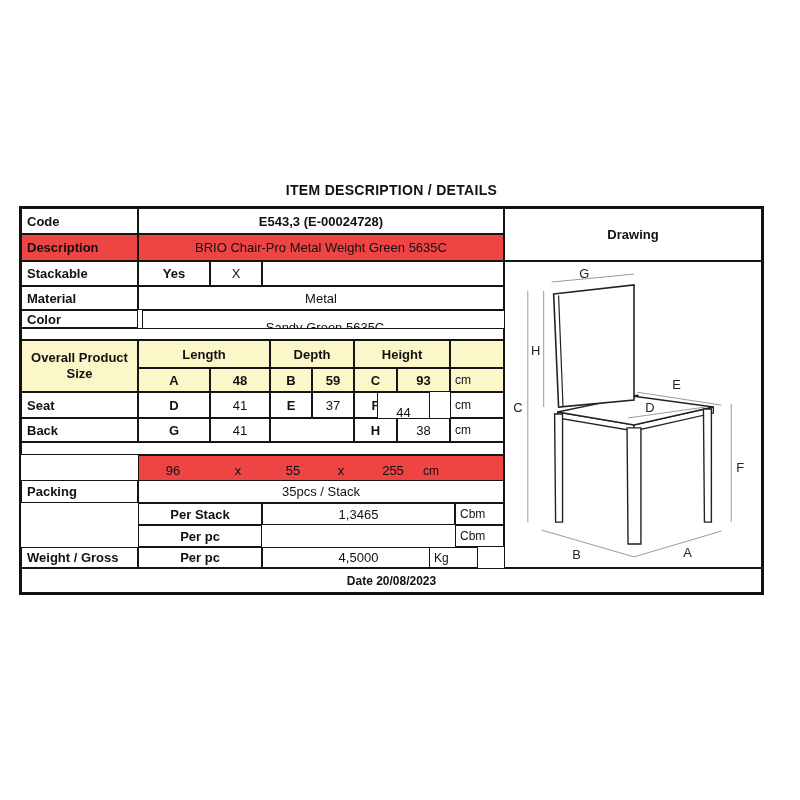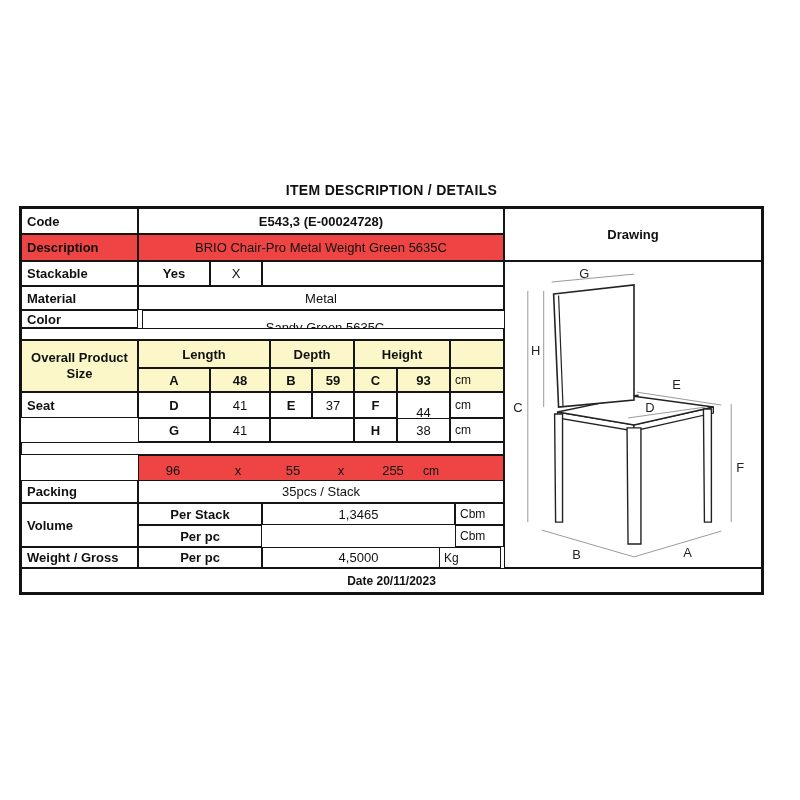--- a/index.html
+++ b/index.html
@@ -65,23 +65,24 @@
     <div class="c y b" style="left:333px;top:160px;width:43px;height:24px">C</div>
     <div class="c y b" style="left:376px;top:160px;width:53px;height:24px">93</div>
     <div class="c y u" style="left:429px;top:160px;width:54px;height:24px">cm</div>
 
     <div class="c l" style="left:0;top:184px;width:117px;height:26px">Seat</div>
     <div class="c b" style="left:117px;top:184px;width:72px;height:26px">D</div>
     <div class="c" style="left:189px;top:184px;width:60px;height:26px">41</div>
     <div class="c b" style="left:249px;top:184px;width:42px;height:26px">E</div>
     <div class="c" style="left:291px;top:184px;width:42px;height:26px">37</div>
     <div class="c b" style="left:333px;top:184px;width:43px;height:26px">F</div>
-    <div class="c" style="left:376px;top:184px;width:53px;height:40px">44</div>
+    <div class="c" style="left:356px;top:184px;width:53px;height:40px">44</div>
     <div class="c u" style="left:429px;top:184px;width:54px;height:26px">cm</div>
 
+    <div class="c l" style="left:0;top:210px;width:117px;height:24px">Back</div>
     <div class="c b" style="left:117px;top:210px;width:72px;height:24px">G</div>
     <div class="c" style="left:189px;top:210px;width:60px;height:24px">41</div>
     <div class="c" style="left:249px;top:210px;width:84px;height:24px"></div>
     <div class="c b" style="left:333px;top:210px;width:43px;height:24px">H</div>
     <div class="c" style="left:376px;top:210px;width:53px;height:24px">38</div>
     <div class="c u" style="left:429px;top:210px;width:54px;height:24px">cm</div>
 
     <div class="c" style="left:0;top:234px;width:483px;height:13px"></div>
 
     <div class="c g ps" style="left:117px;top:247px;width:366px;height:32px">
@@ -89,33 +90,32 @@
       <span style="left:99px">x</span>
       <span style="left:154px">55</span>
       <span style="left:202px">x</span>
       <span style="left:254px">255</span>
       <span style="left:292px;font-size:12px">cm</span>
     </div>
 
     <div class="c l" style="left:0;top:272px;width:117px;height:23px">Packing</div>
     <div class="c" style="left:117px;top:272px;width:366px;height:23px">35pcs / Stack</div>
 
-    <div class="c l" style="left:0;top:295px;width:117px;height:44px">Volume</div>
     <div class="c b" style="left:117px;top:295px;width:124px;height:22px">Per Stack</div>
     <div class="c" style="left:241px;top:295px;width:193px;height:22px">1,3465</div>
     <div class="c u" style="left:434px;top:295px;width:49px;height:22px">Cbm</div>
     <div class="c b" style="left:117px;top:317px;width:124px;height:22px">Per pc</div>
     <div class="c u" style="left:434px;top:317px;width:49px;height:22px">Cbm</div>
 
     <div class="c l" style="left:0;top:339px;width:117px;height:21px">Weight / Gross</div>
     <div class="c b" style="left:117px;top:339px;width:124px;height:21px">Per pc</div>
     <div class="c" style="left:241px;top:339px;width:193px;height:21px">4,5000</div>
-    <div class="c u" style="left:418px;top:339px;width:62px;height:21px">Kg</div>
+    <div class="c u" style="left:408px;top:339px;width:49px;height:21px">Kg</div>
 
-    <div class="c b date" style="left:0;top:360px;width:741px;height:25px">Date 20/11/2023</div>
+    <div class="c b date" style="left:0;top:360px;width:741px;height:25px">Date 20/08/2023</div>
 
     <div class="c" style="left:483px;top:53px;width:258px;height:307px">
       <svg width="256" height="305" viewBox="0 0 258 307">
 
         <polygon points="126,135 134,134 134,242 126,242" fill="#fff" stroke="#222" stroke-width="1.3"></polygon>
 
         <polygon points="53,151 130,164 130,170 53,157" fill="#fff" stroke="#222" stroke-width="1.3"></polygon>
         <polygon points="130,164 210,146 210,152 130,170" fill="#fff" stroke="#222" stroke-width="1.3"></polygon>
 
         <polygon points="53,151 130,135 210,146 130,164" fill="#fff" stroke="#222" stroke-width="1.5"></polygon>

